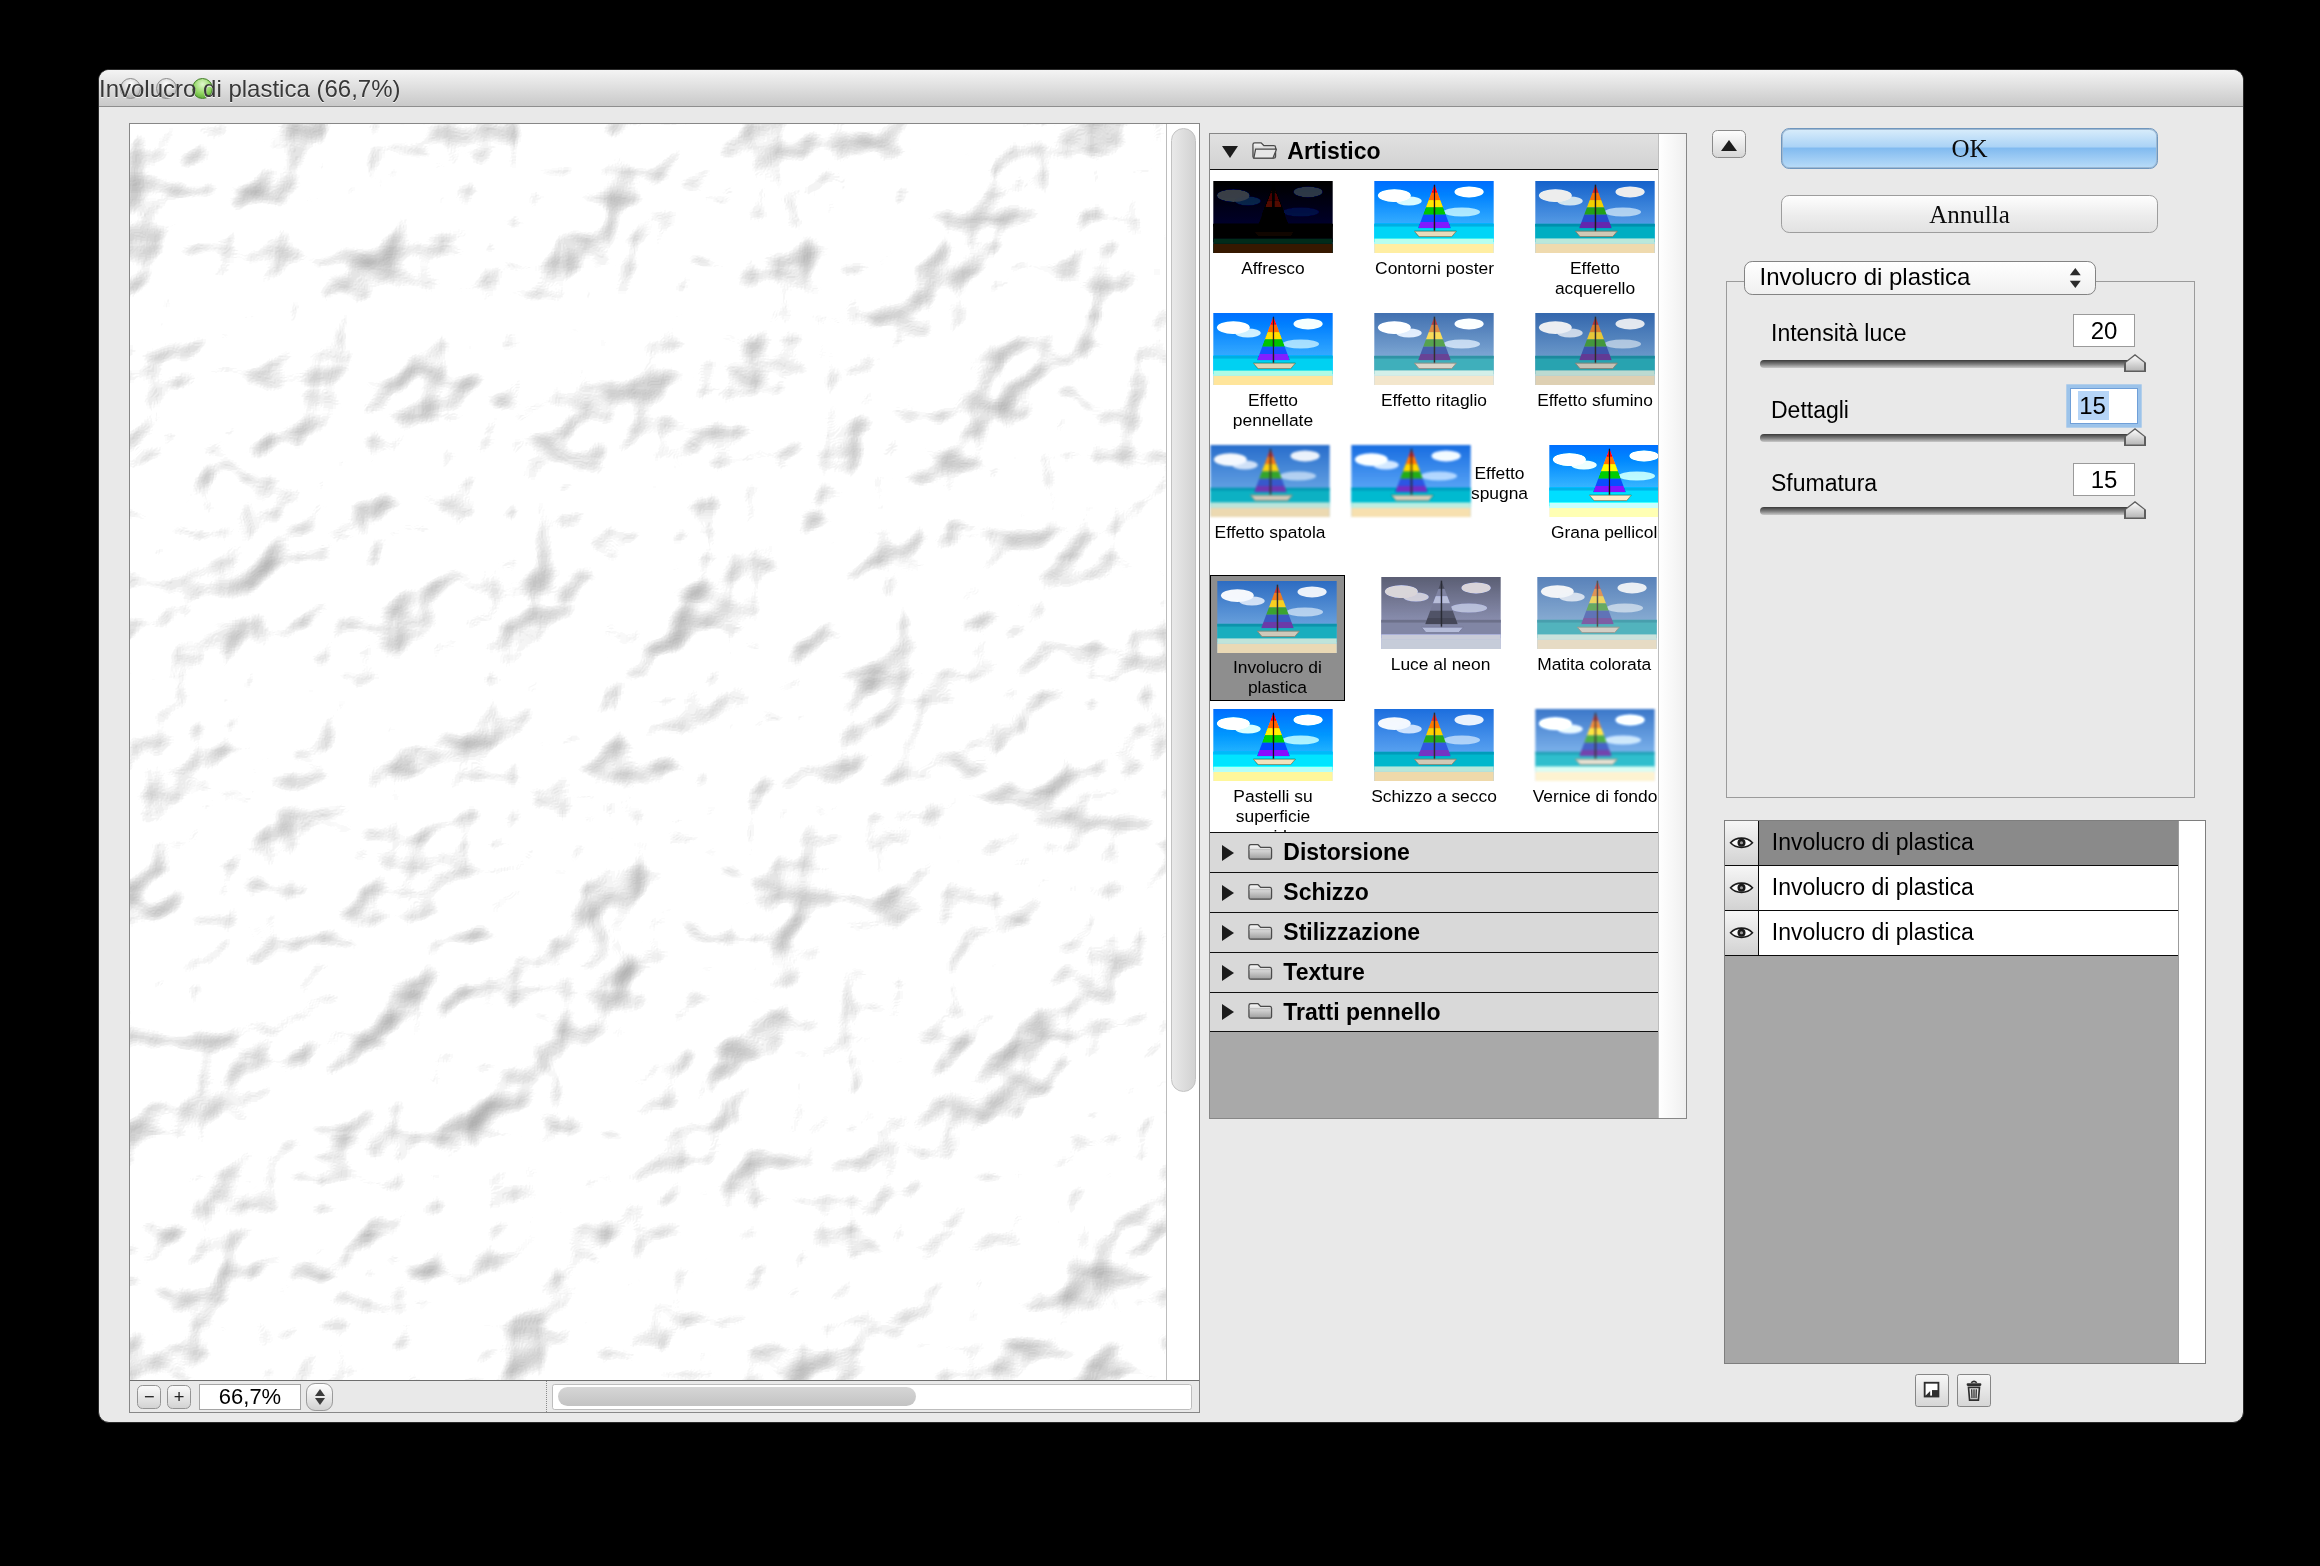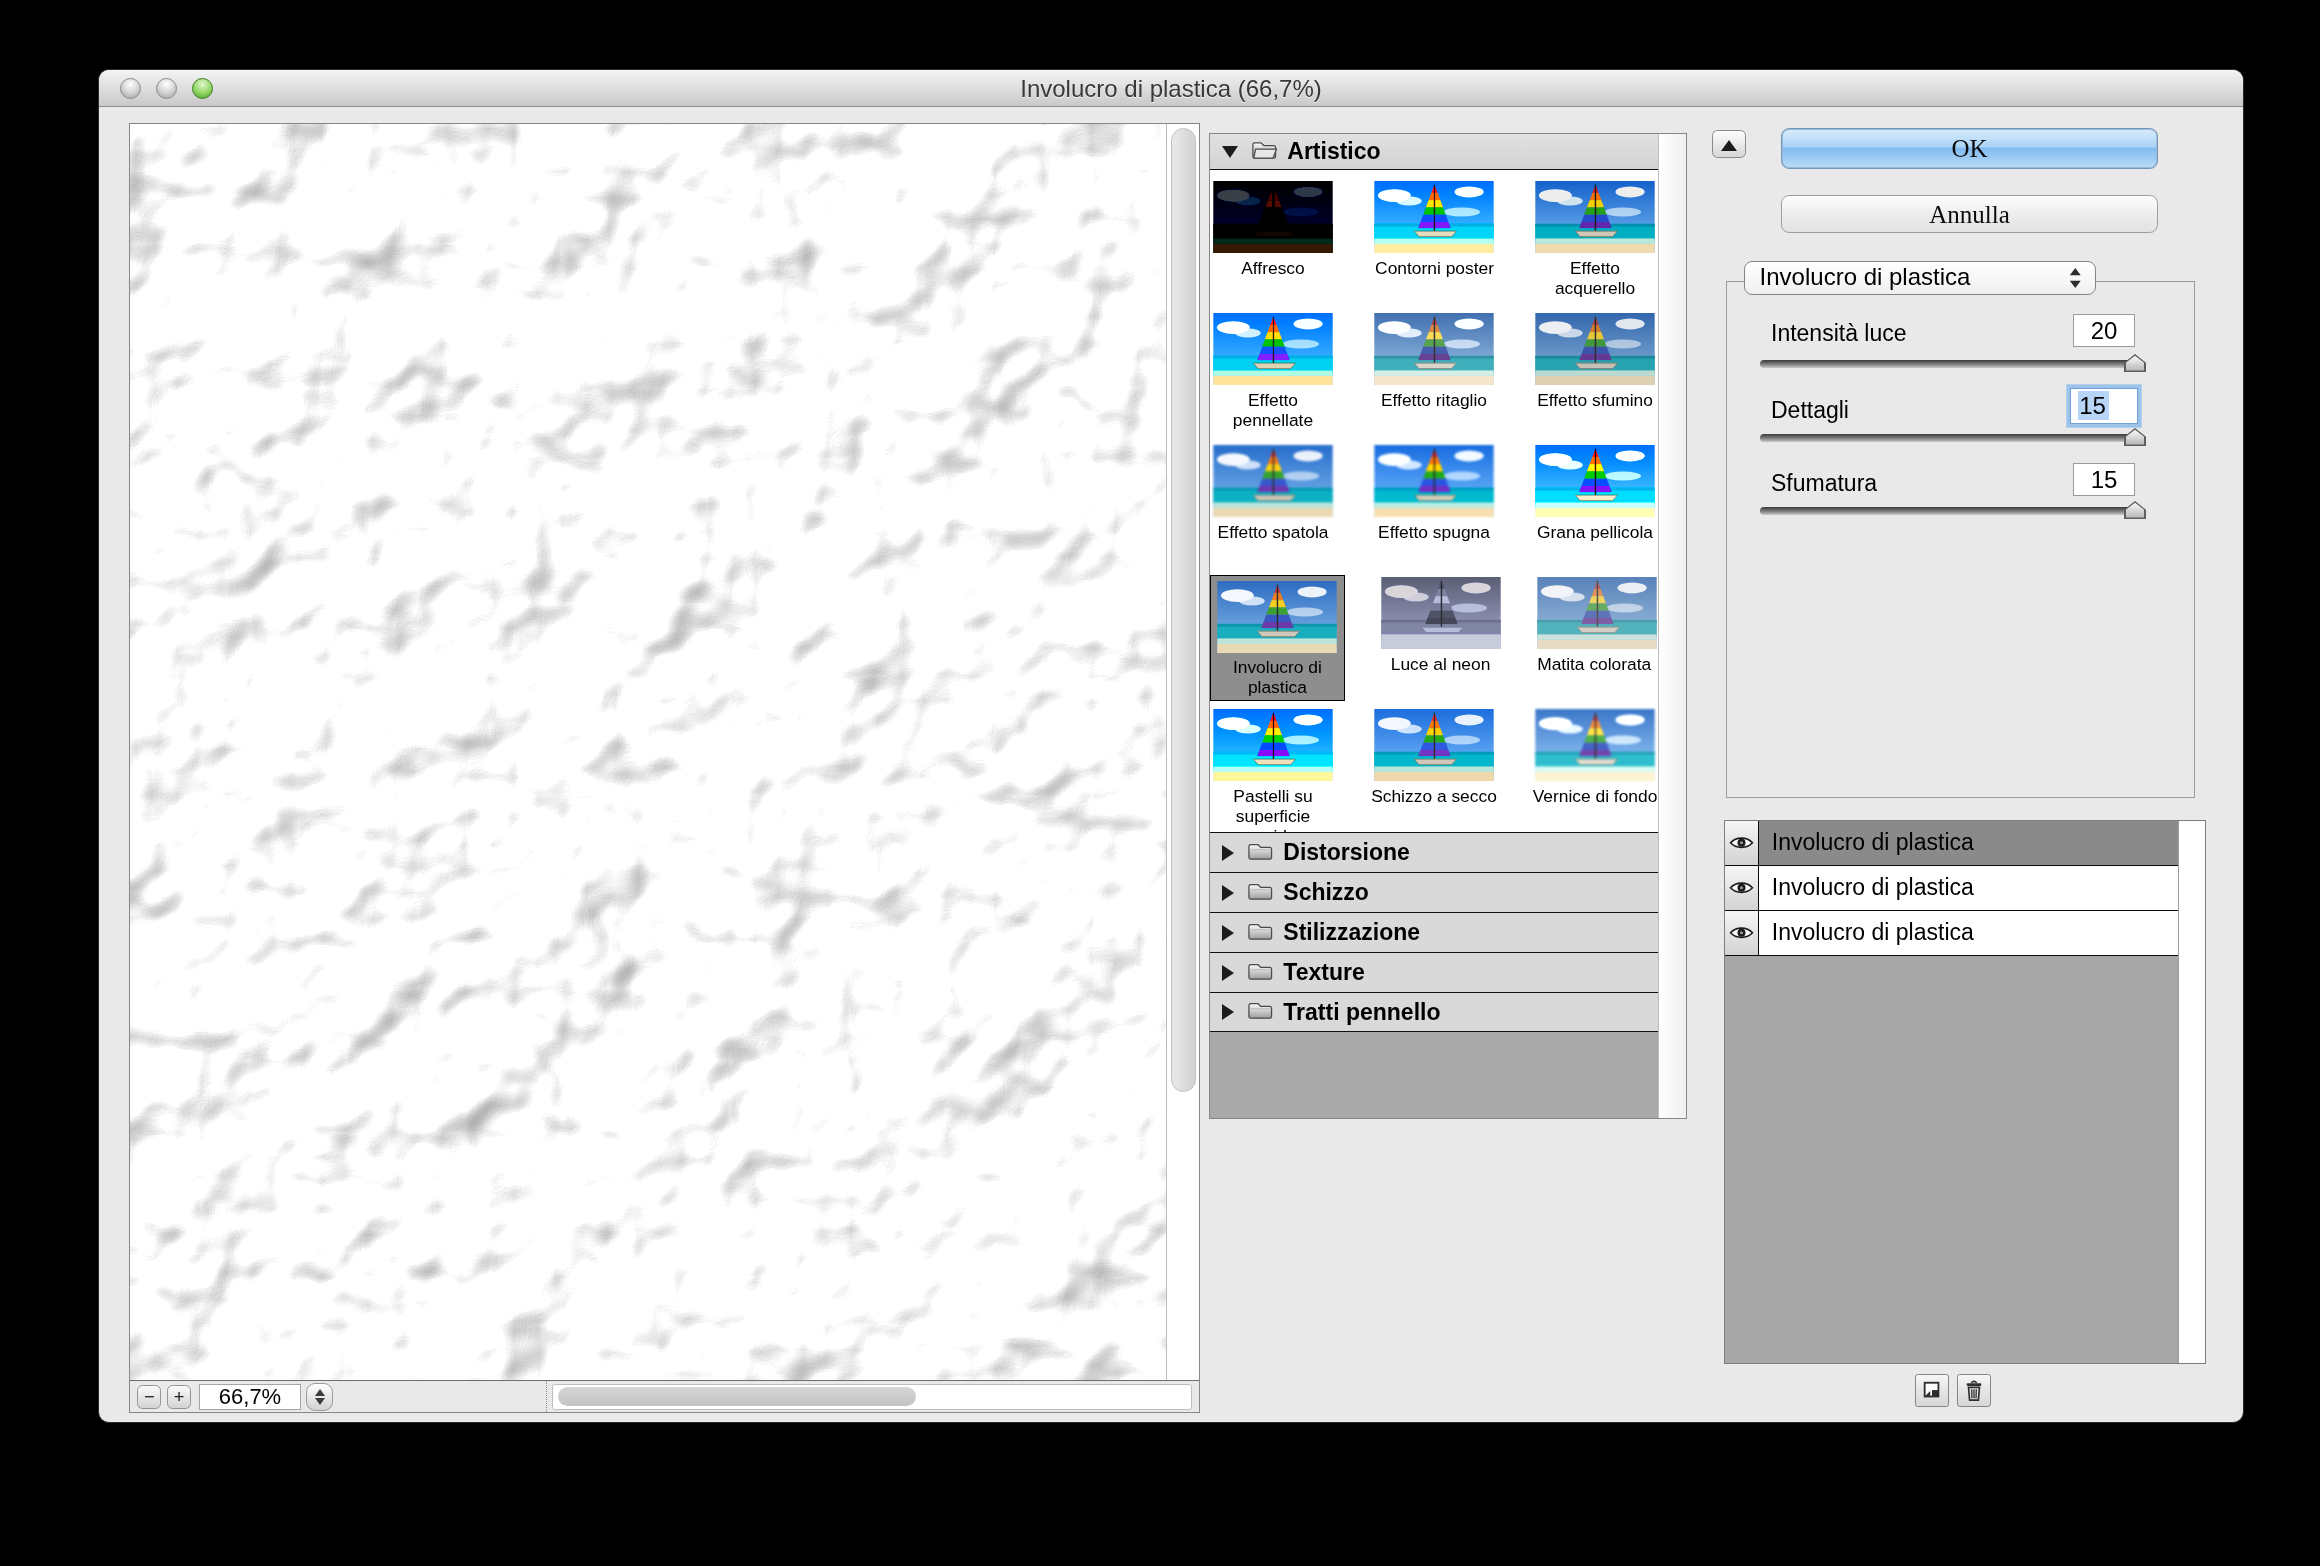--- a/index.html
+++ b/index.html
@@ -10,21 +10,21 @@
   
   #window{position:absolute;left:98px;top:69px;width:2146px;height:1354px;
     background:#e9e9e9;border:0.9px solid #2b2b2b;border-radius:11px;overflow:hidden;}
   #titlebar{position:absolute;left:0;top:0;right:0;height:37px;
     background:linear-gradient(#f4f4f4,#dcdcdc 55%,#c9c9c9);
     border-bottom:0.9px solid #8e8e8e;}
   .tl{position:absolute;top:8.2px;width:21px;height:21px;border-radius:50%;}
   .tl.gray{background:radial-gradient(circle at 50% 28%,#ffffff,#d9d9d9 45%,#a9a9a9 90%);border:0.9px solid #8b8b8b;}
   .tl.green{background:radial-gradient(circle at 50% 28%,#e2f7cf,#8fd55f 55%,#4f9e2e 95%);border:0.9px solid #3e7d22;}
   #win-title{position:absolute;left:0;right:0;top:0;height:37px;line-height:37px;
-    text-align:center;font-size:24px;color:#383838;text-shadow:0 0.9px 0 #f3f3f3;}
+    text-align:left;font-size:24px;color:#383838;text-shadow:0 0.9px 0 #f3f3f3;}
 
   #content{position:absolute;left:0;top:37px;right:0;bottom:0;}
 
   
   #preview-pane{position:absolute;left:30px;top:16.4px;width:1071px;height:1290px;
     border:0.9px solid #878787;background:#fff;}
   #preview-img{position:absolute;left:0;top:0;width:1036px;height:1256px;overflow:hidden;background:#8b8b8b;}
   #preview-img svg{display:block;}
   #preview-vscroll{position:absolute;left:1036px;top:0;width:33px;height:1256px;
     background:#fff;border-left:0.9px solid #bcbcbc;}
@@ -402,21 +402,21 @@
     <rect x="46" y="37" width="40" height="8" fill="#3a58c2"></rect>
     <rect x="46" y="45" width="40" height="7" fill="#6b3aa8"></rect>
   </g>
   <line x1="66" y1="4" x2="66" y2="58" stroke="#2e2e2e" stroke-width="1.6"></line>
   <path d="M44 55 L90 55 L85 61 L49 61 Z" fill="#cfc9ba" stroke="#8d8778" stroke-width="1"></path>
 </svg>
                   <div class="thumb-label">Effetto spatola</div>
                 </div>
               </div>
               <div class="thumb-cell">
-                <div style="display: flex; flex-direction: column; align-items: center;">
+                <div style="display: flex; flex-direction: row; align-items: center;">
                   <svg class="thumb-img v-spugna" viewBox="0 0 131 79">
   <rect width="131" height="79" fill="url(#skyGrad)"></rect>
   <ellipse cx="22" cy="16" rx="18" ry="7" fill="#fff" opacity=".95"></ellipse>
   <ellipse cx="38" cy="22" rx="14" ry="5" fill="#f2f8ff" opacity=".8"></ellipse>
   <ellipse cx="104" cy="12" rx="16" ry="6" fill="#fff" opacity=".9"></ellipse>
   <ellipse cx="96" cy="34" rx="20" ry="5" fill="#e8f2fc" opacity=".65"></ellipse>
   <rect y="47" width="131" height="20" fill="#18aebe"></rect>
   <rect y="47" width="131" height="3" fill="#0d93ab"></rect>
   <rect y="63" width="131" height="6" fill="#bfe4da"></rect>
   <rect y="69" width="131" height="10" fill="#ead9b5"></rect>

